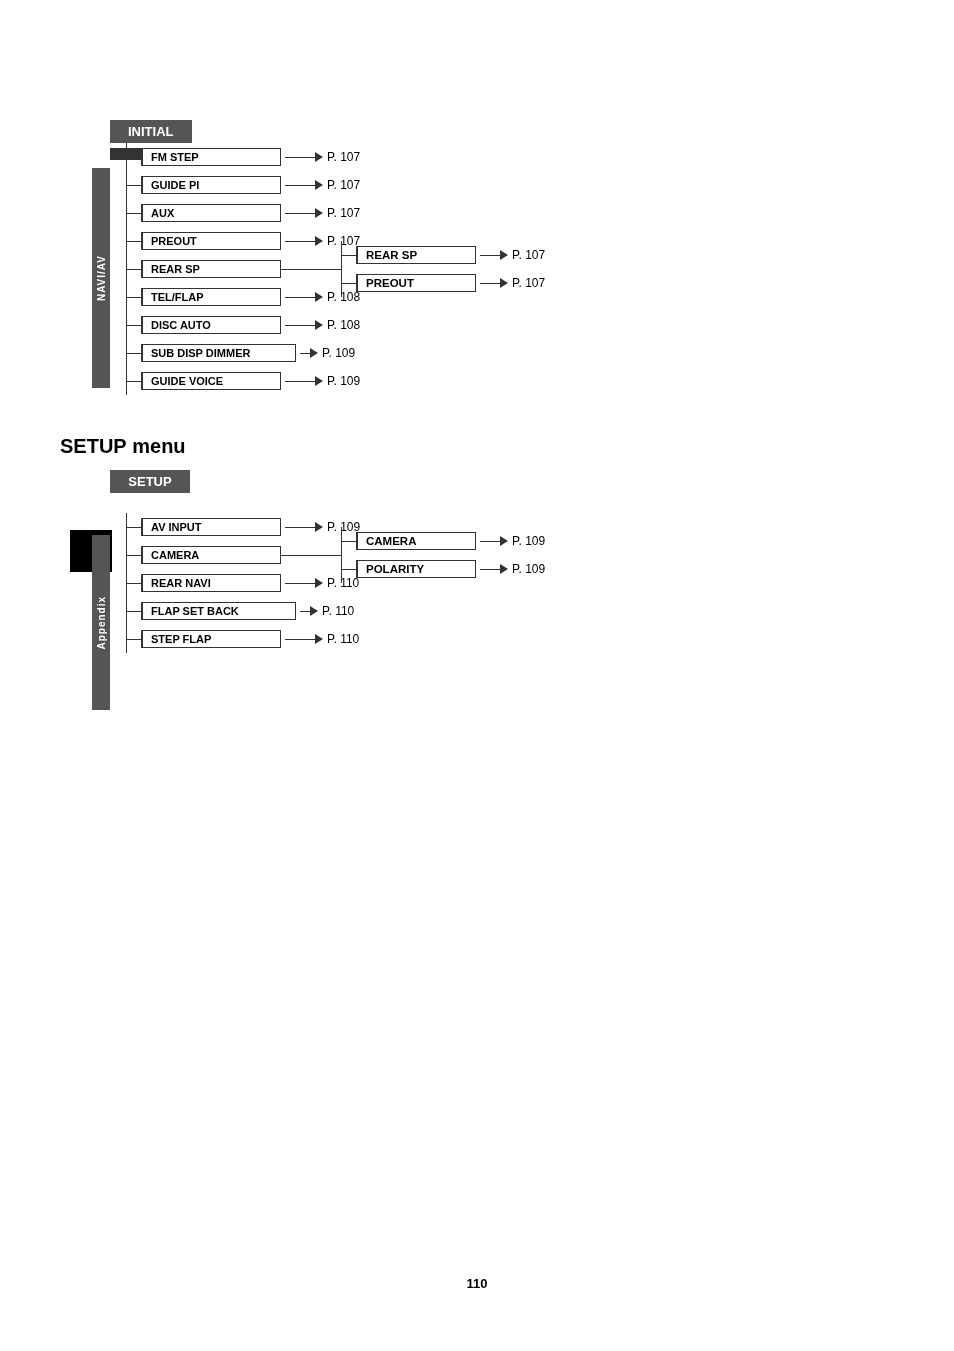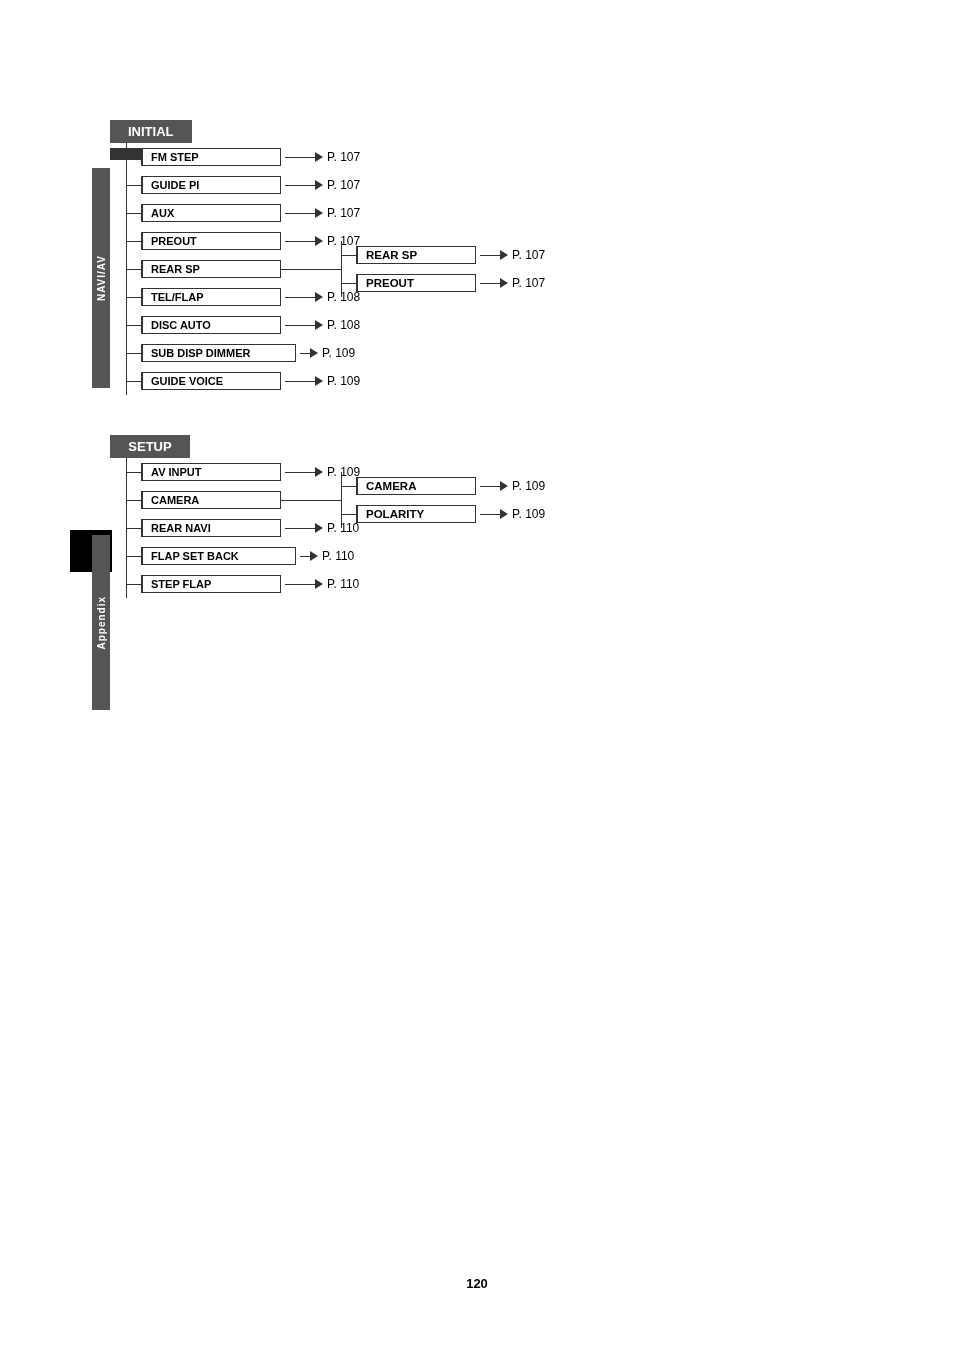--- a/index.html
+++ b/index.html
@@ -216,29 +216,32 @@
               <span style="font-size:12px;">P. 109</span>
             </div>
           </div>
 
         </div>
       </div>
     </div>
   </div>
 
   <div class="menu-section" style="margin-top: 20px;">
+    <div class="section-title">
+      <span style="font-weight:900;">SETUP</span><span> menu</span>
+    </div>
 
     <div style="display: flex; flex-direction: row; align-items: flex-start; margin-left: 50px;">
       <div style="display: flex; flex-direction: column; align-items: flex-start;">
 
         <div style="background: #555; color: #fff; font-weight: bold; font-size: 13px; padding: 4px 18px; min-width: 80px; text-align: center;">
           <span>SETUP</span>
         </div>
 
-        <div style="border-left: 1.5px solid #333; margin-left: 16px;">
+        <div style="border-left: 1.5px solid #333; margin-left: 16px; margin-top: 20px;">
 
           <div class="tree-item">
             <span class="item-label">AV INPUT</span>
             <div class="ref-area">
               <div style="width:30px; height:1px; background:#333;"></div>
               <span class="arrow-right"></span>
               <span style="font-size:12px;">P. 109</span>
             </div>
           </div>
 
@@ -300,13 +303,13 @@
             </div>
           </div>
 
         </div>
       </div>
     </div>
   </div>
 
 </div>
 
-<div style="position: absolute; bottom: 60px; left: 50%; transform: translateX(-50%); font-size: 13px; font-weight: bold;">120</div>
+<div style="position: absolute; bottom: 60px; left: 50%; transform: translateX(-50%); font-size: 13px; font-weight: bold;">110</div>
 
 </body></html>

